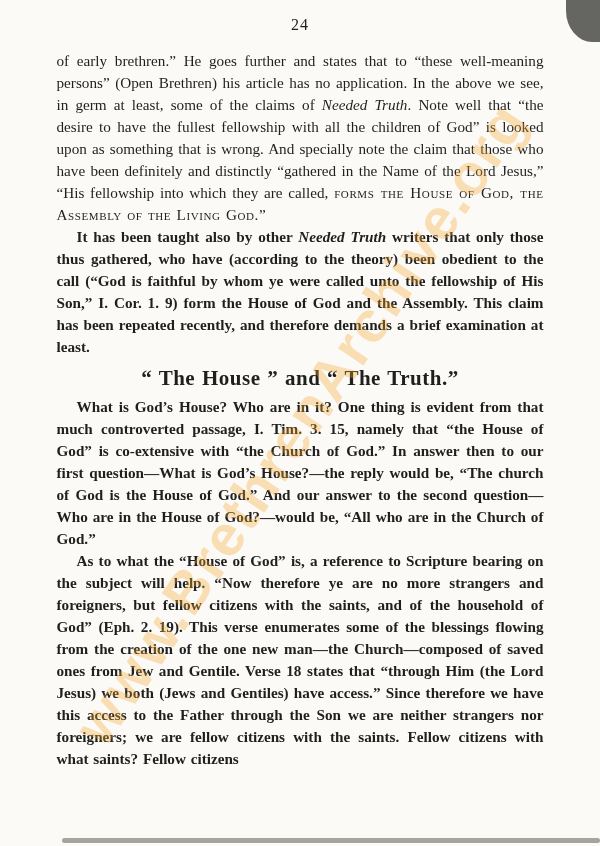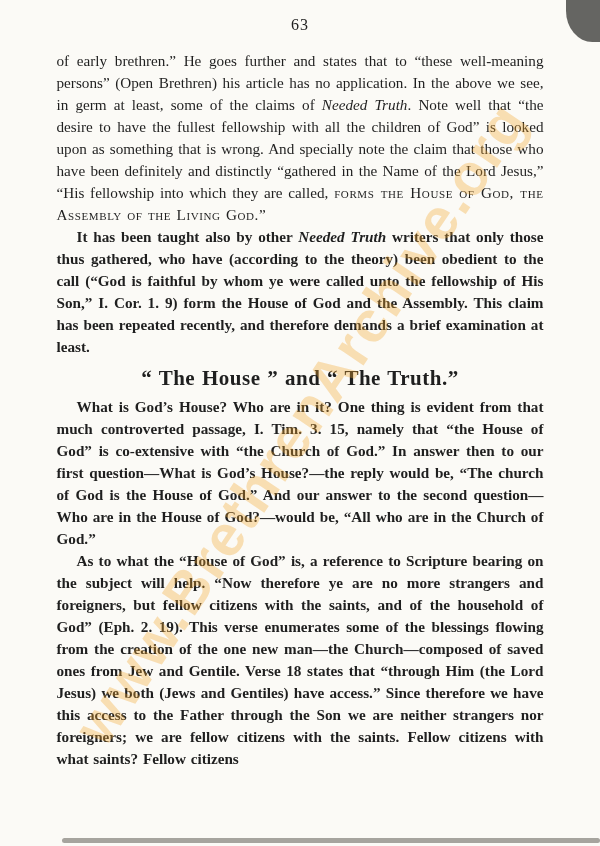--- a/index.html
+++ b/index.html
@@ -76,21 +76,21 @@
   }
 </style>
 </head>
 <body>
 
 <div class="page">
   <div class="watermark">www.BrethrenArchive.org</div>
   <div class="scan-corner-smudge"></div>
   <div class="scan-bottom-edge"></div>
 
-  <div class="page-number">63</div>
+  <div class="page-number">24</div>
 
   <div class="text-body">
       <p class="para"><span>of early brethren.” He goes further and states that to “these well-meaning persons” (Open Brethren) his article has no application. In the above we see, in germ at least, some of the claims of </span><span class="italic">Needed Truth</span><span>. Note well that “the desire to have the fullest fellowship with all the children of God” is looked upon as something that is wrong. And specially note the claim that those who have been definitely and distinctly “gathered in the Name of the Lord Jesus,” “His fellowship into which they are called, </span><span class="smallcaps">forms the House of God, the Assembly of the Living God.”</span></p>
       <p class="para indent"><span>It has been taught also by other </span><span class="italic">Needed Truth</span><span> writers that only those thus gathered, who have (according to the theory) been obedient to the call (“God is faithful by whom ye were called unto the fellowship of His Son,” I. Cor. 1. 9) form the House of God and the Assembly. This claim has been repeated recently, and therefore demands a brief examination at least.</span></p>
       <h2 class="heading"><span>“ The House ” and “ The Truth.”</span></h2>
       <p class="para indent"><span>What is God’s House? Who are in it? One thing is evident from that much controverted passage, I. Tim. 3. 15, namely that “the House of God” is co-extensive with “the Church of God.” In answer then to our first question—What is God’s House?—the reply would be, “The church of God is the House of God.” And our answer to the second question—Who are in the House of God?—would be, “All who are in the Church of God.”</span></p>
       <p class="para indent"><span>As to what the “House of God” is, a reference to Scripture bearing on the subject will help. “Now therefore ye are no more strangers and foreigners, but fellow citizens with the saints, and of the household of God” (Eph. 2. 19). This verse enumerates some of the blessings flowing from the creation of the one new man—the Church—composed of saved ones from Jew and Gentile. Verse 18 states that “through Him (the Lord Jesus) we both (Jews and Gentiles) have access.” Since therefore we have this access to the Father through the Son we are neither strangers nor foreigners; we are fellow citizens with the saints. Fellow citizens with what saints? Fellow citizens</span></p>
     </div>
 </div>
 

